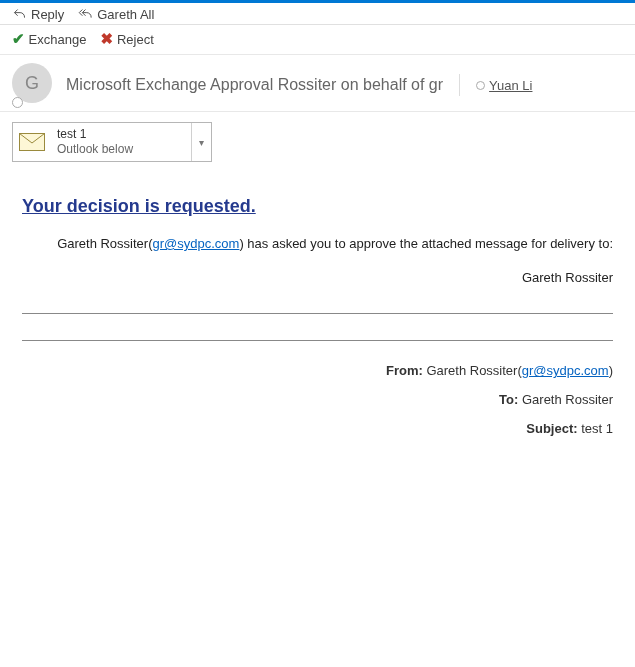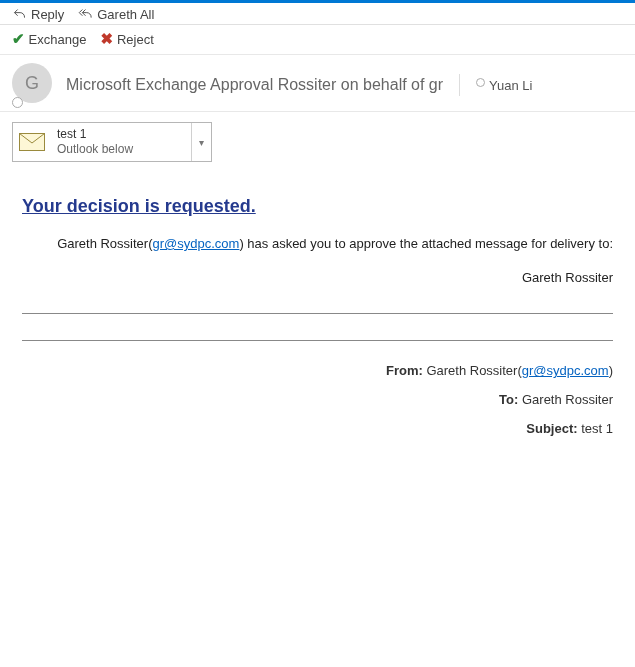--- a/index.html
+++ b/index.html
@@ -61,21 +61,21 @@
   .presence {
     position: absolute; bottom: -1px; left: 0;
     width: 11px; height: 11px; border: 1.5px solid #aaa;
     border-radius: 50%; background: #fff;
   }
   .from-line {
     font-size: 16px; color: #666; flex: 0 0 auto;
     max-width: 390px; overflow: hidden; white-space: nowrap;
   }
   .sep-v { width: 1px; height: 22px; background: #ddd; margin: 0 6px; }
-  .to-wrap { display: flex; gap: 4px; font-size: 13px; color: #555; }
+  .to-wrap { display: flex; align-items: center; gap: 4px; font-size: 13px; color: #555; text-decoration: underline; }
   .presence-sm {
     width: 9px; height: 9px; border: 1.3px solid #aaa;
     border-radius: 50%; background: #fff; display: inline-block;
   }
   .attach-zone { padding: 10px 12px; }
   .attach-box {
     width: 200px; border: 1px solid #b6b6b6;
     display: flex; align-items: center; height: 40px;
     background: #fff;
   }

